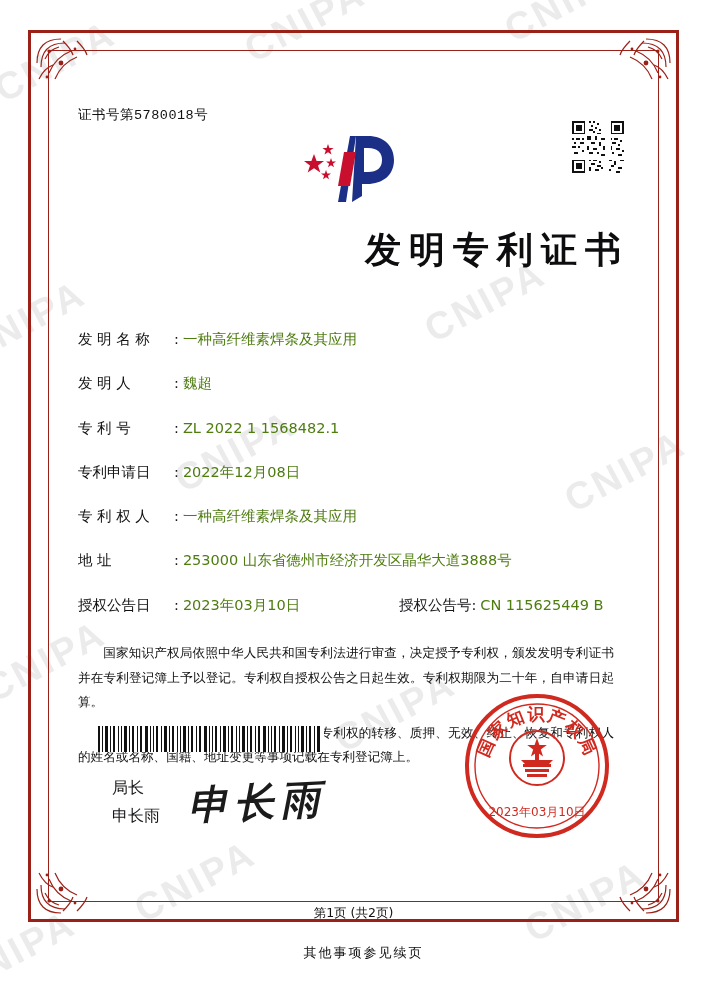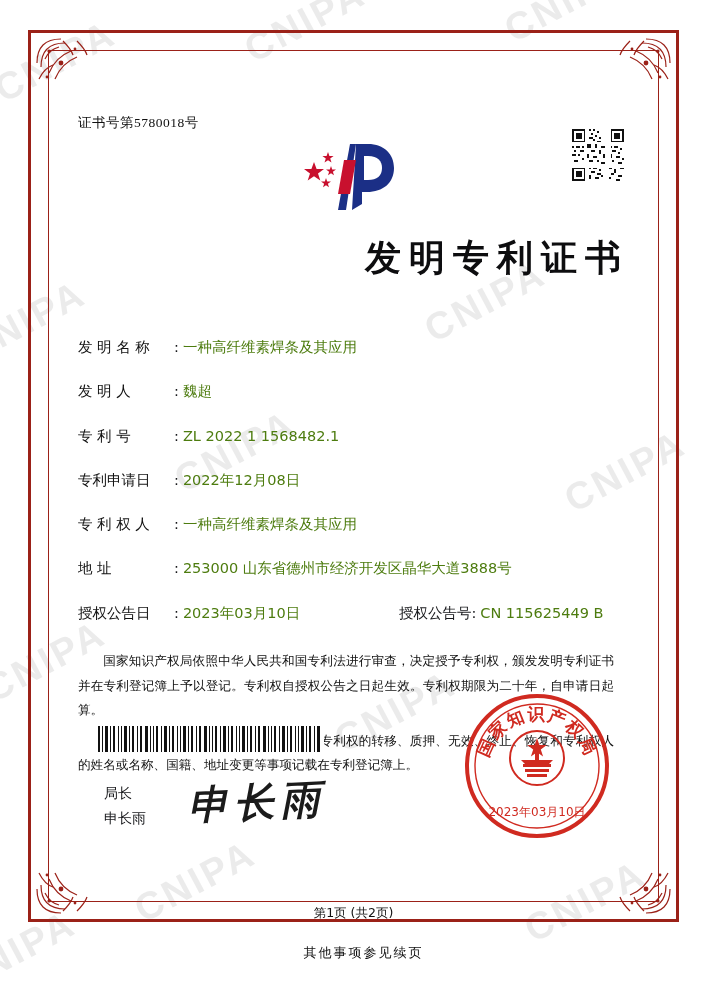--- a/index.html
+++ b/index.html
@@ -77,25 +77,25 @@
   .content {
     position: absolute;
     left: 78px;
     right: 78px;
     top: 96px;
     bottom: 120px;
     color: #16171a;
   }
 
   .cert-no {
-    font-family: Liberation Serif, serif;
+    font-family: Liberation Mono, monospace;
     font-size: 13.5px;
     letter-spacing: 0.5px;
     color: #111;
-    margin-top: 18px;
+    margin-top: 10px;
   }
 
   
   .logo-row {
     position: relative;
     height: 84px;
     margin-top: 6px;
   }
   .logo {
     position: absolute;
@@ -181,23 +181,23 @@
     left: 18px;
     bottom: 112px;
     width: 228px;
     height: 26px;
   }
   .barcode svg { display:block; width:100%; height:100%; }
 
   
   .sign-block {
     position: absolute;
-    left: 26px;
+    left: 34px;
     bottom: 34px;
-    font-size: 14px;
+    font-size: 16px;
     line-height: 1.75;
   }
   .handwriting {
     position: absolute;
     left: 110px;
     bottom: 34px;
     font-family: "DejaVu Serif", "Liberation Serif", serif;
     font-size: 40px;
     font-style: italic;
     font-weight: bold;

